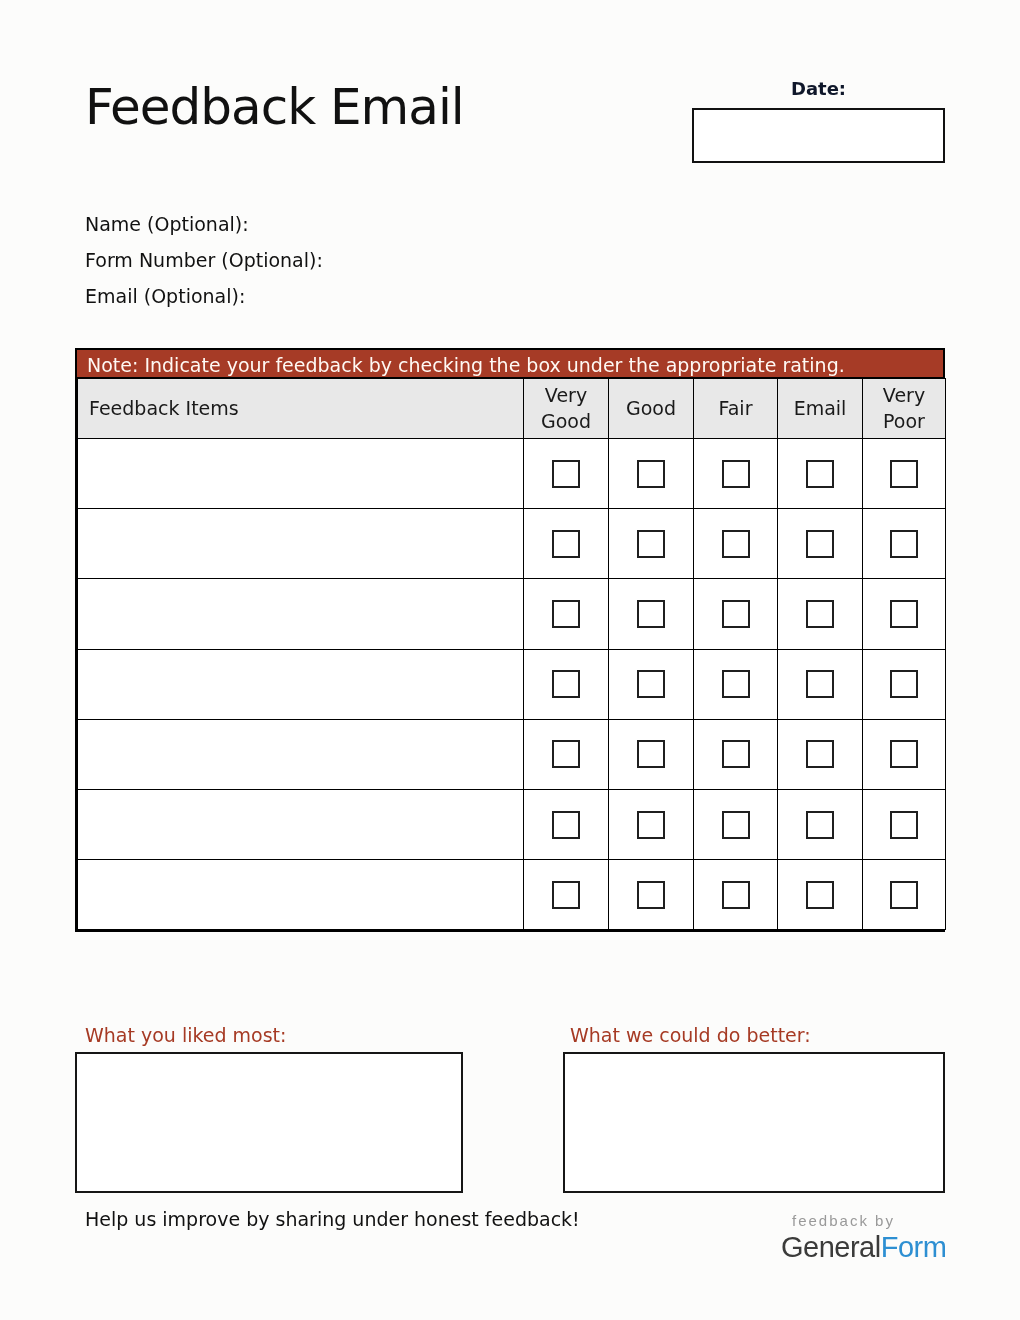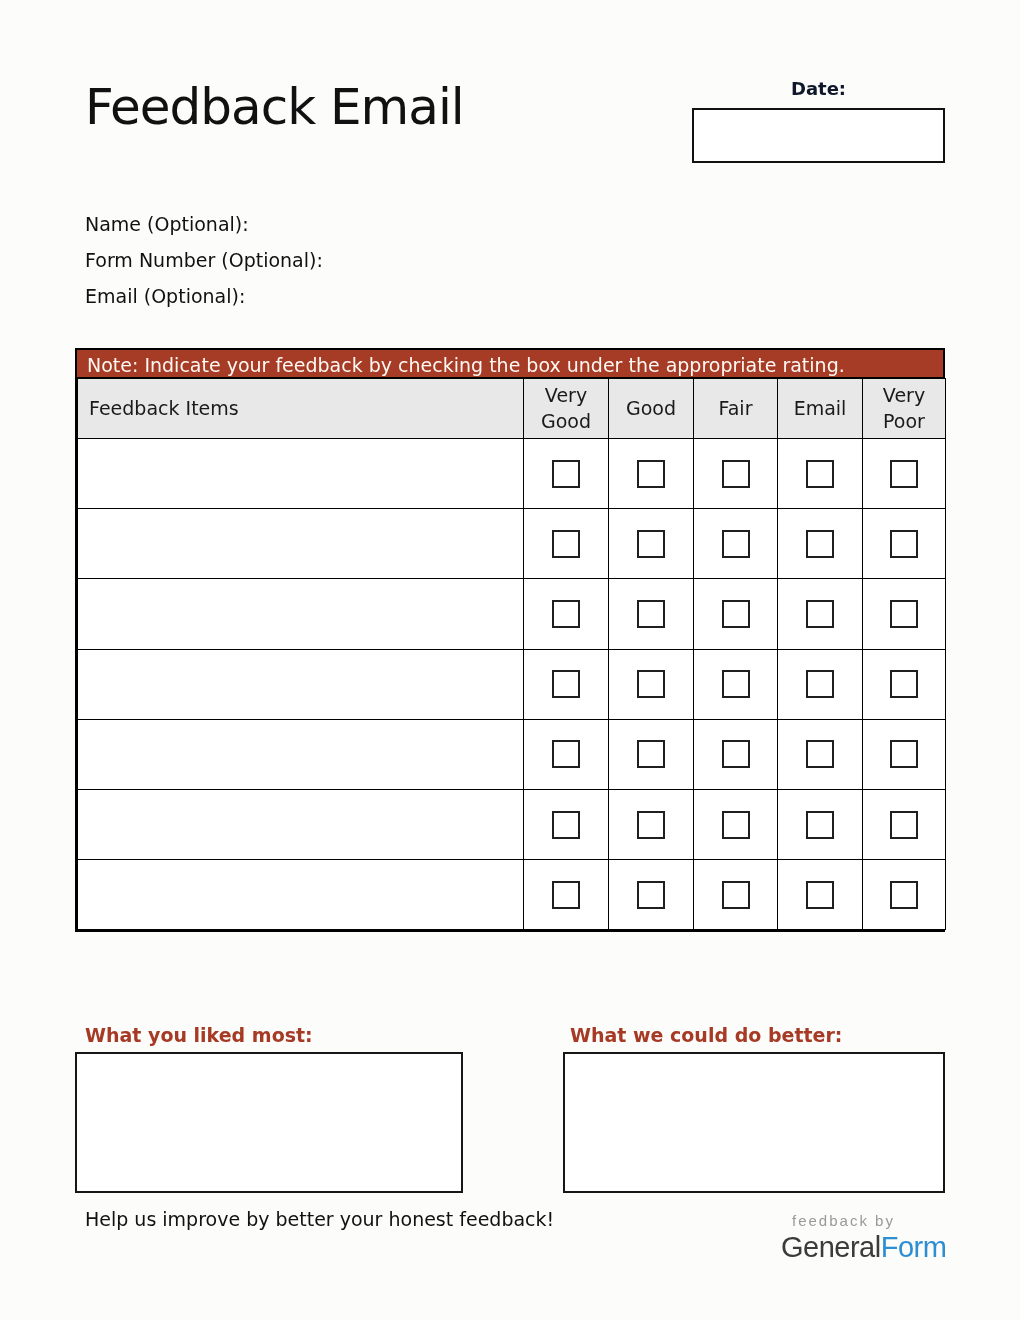--- a/index.html
+++ b/index.html
@@ -57,21 +57,21 @@
   table.fb-table thead th.items-head { text-align:left; padding-left:11px; }
   table.fb-table tbody td { height:70.2px; background:#fff; }
   td.rating-cell { text-align:center; vertical-align:middle; }
   .checkbox {
     width:28px; height:28px; border:2px solid #1f1f1f; background:#fff;
     display:inline-block; vertical-align:middle;
   }
 
   
   .comment-label {
-    position:absolute; top:1024px; font-size:19px; font-weight:bold; color:#a63a24;
+    position:absolute; top:1024px; font-size:19px; font-weight:normal; color:#a63a24;
   }
   .comment-label.liked { left:85px; }
   .comment-label.better { left:570px; }
   .comment-box {
     position:absolute; top:1052px; height:141px; border:2px solid #161616; background:#fff;
   }
   .comment-box.liked { left:75px; width:388px; }
   .comment-box.better { left:563px; width:382px; }
 
   
@@ -188,19 +188,19 @@
           </tr>
         </tbody>
     </table>
   </div>
 
   <div class="comment-label liked">What you liked most:</div>
   <div class="comment-label better">What we could do better:</div>
   <div class="comment-box liked"></div>
   <div class="comment-box better"></div>
 
-  <div class="help-text">Help us improve by better your honest feedback!</div>
+  <div class="help-text">Help us improve by sharing under honest feedback!</div>
   <div class="powered-by">feedback by</div>
   <div class="brand">
     <span class="brand-first">General</span><span class="brand-second">Form</span>
   </div>
 
 </div>
 
 </body></html>

